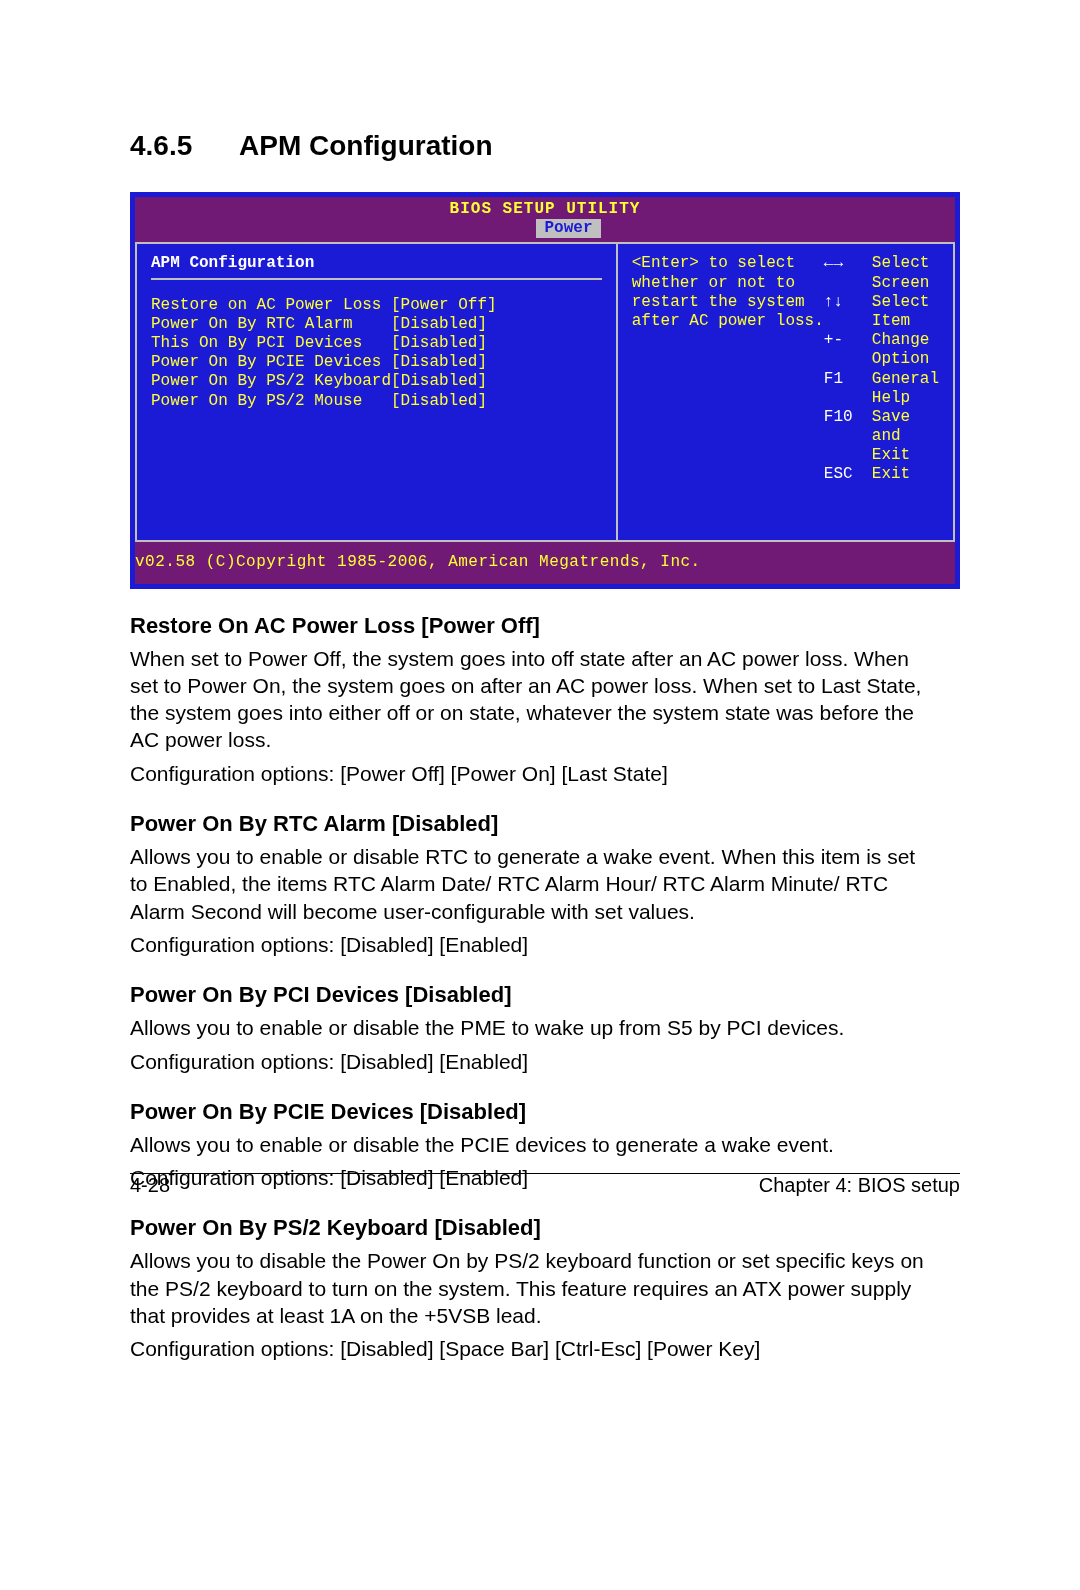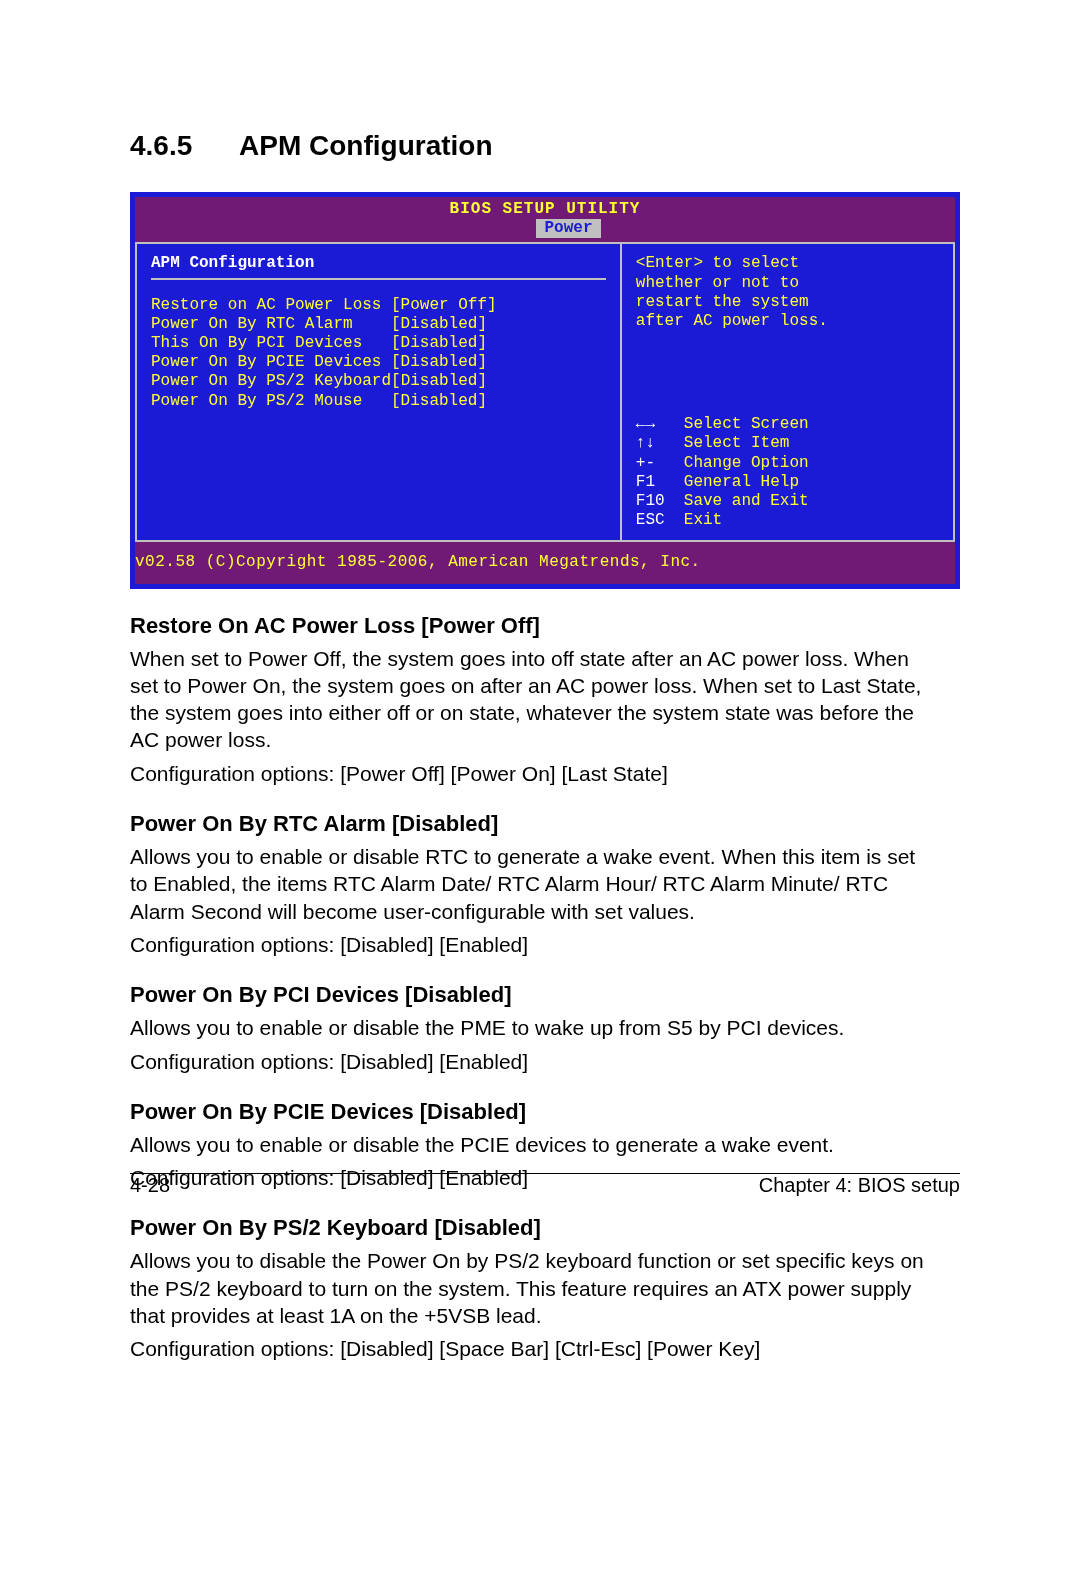--- a/index.html
+++ b/index.html
@@ -64,21 +64,21 @@
   }
   .bios-right {
     flex: 1 1 0;
     border: 2px solid #c0c0c0;
     border-left: none;
     background: #1b1bd6;
     padding: 10px 14px;
     min-height: 300px;
     box-sizing: border-box;
     display: flex;
-    flex-direction: column;
+    flex-direction: row;
     justify-content: space-between;
   }
   .apm-title { color: #fff; font-weight: bold; margin-bottom: 4px; }
   .apm-hr { border-top: 2px solid #c0c0c0; margin: 2px 0 16px 0; }
   .apm-item { display: flex; color: #ffff33; }
   .apm-label { flex: 0 0 240px; white-space: pre; }
   .apm-value { white-space: pre; }
   .help-text { color: #ffff33; white-space: pre; }
   .legend { color: #ffff33; }
   .legend-row { display: flex; }

